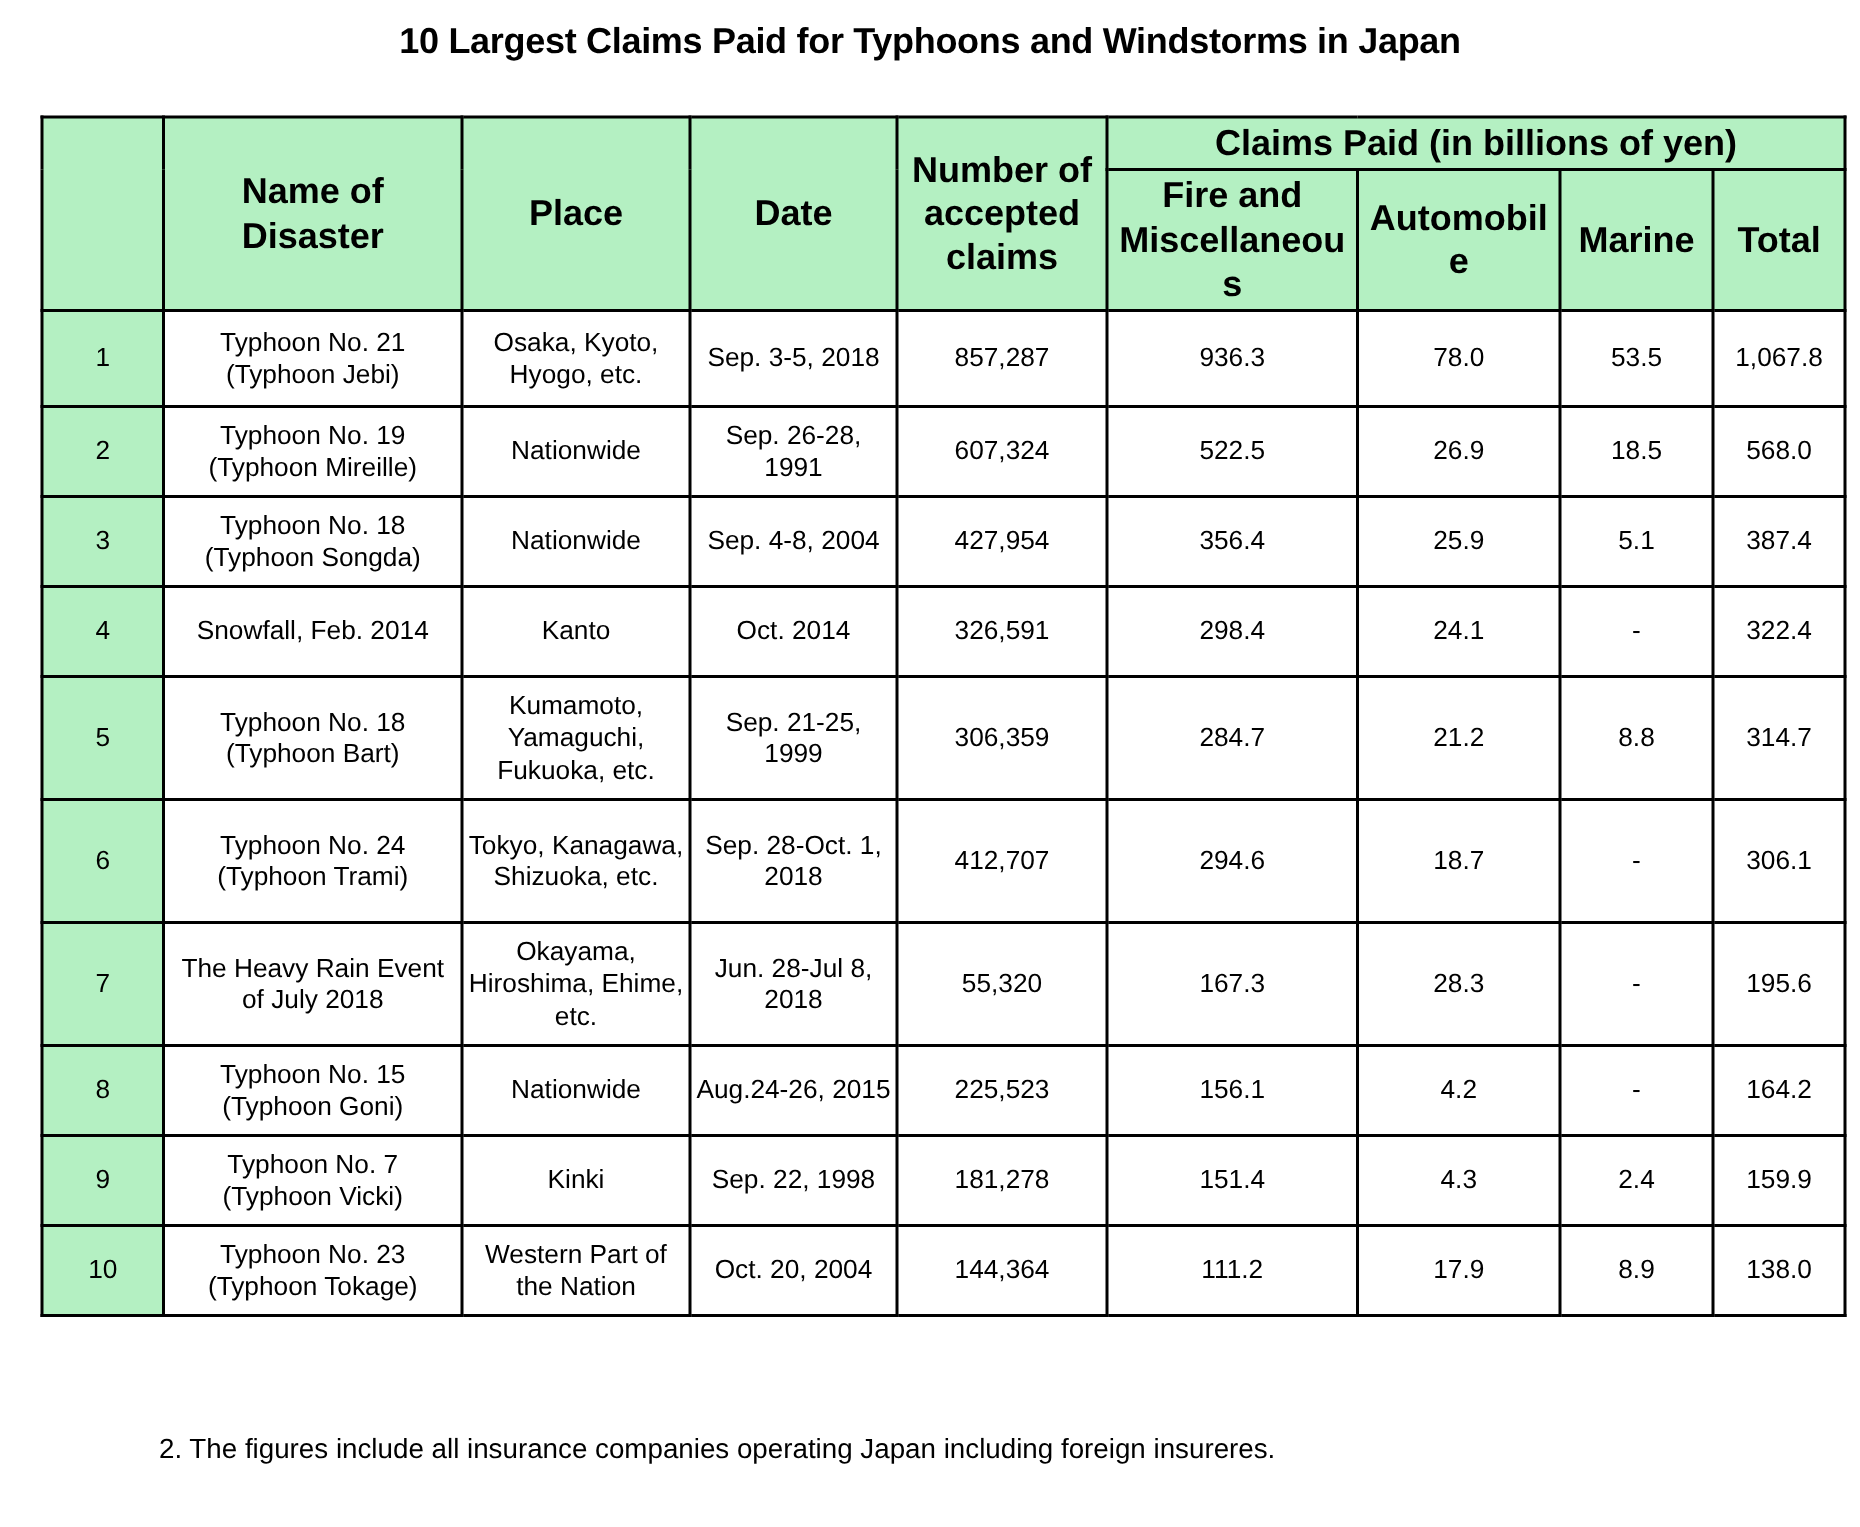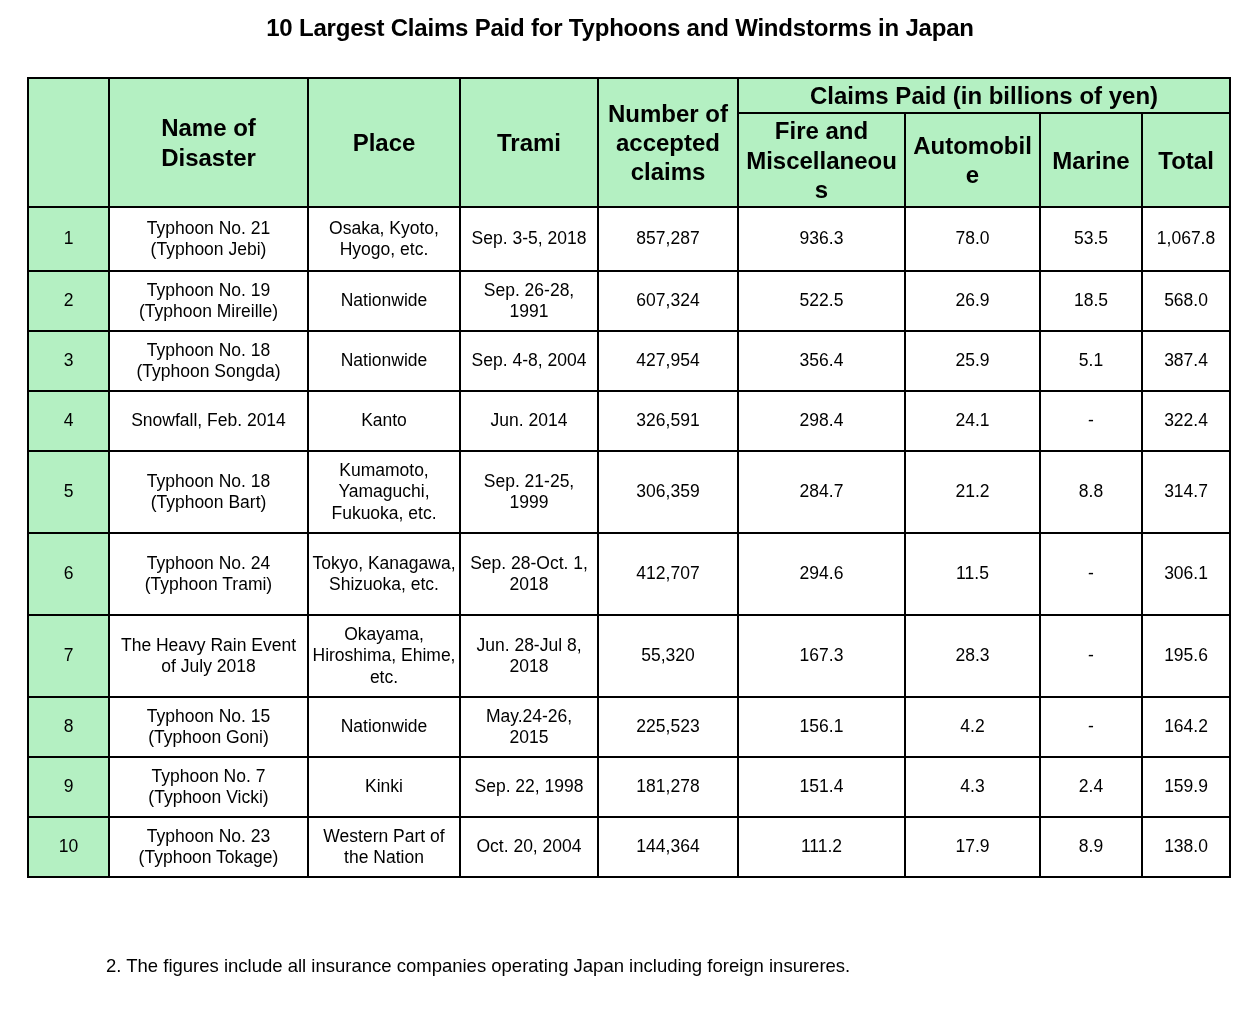--- a/index.html
+++ b/index.html
@@ -119,21 +119,21 @@
           <col class="c-fire">
           <col class="c-auto">
           <col class="c-mar">
           <col class="c-tot">
       </colgroup>
       <thead>
         <tr>
           <th rowspan="2"></th>
           <th rowspan="2">Name of Disaster</th>
           <th rowspan="2">Place</th>
-          <th rowspan="2">Trami</th>
+          <th rowspan="2">Date</th>
           <th rowspan="2">Number of accepted claims</th>
           <th colspan="4" style="height:26px;">Claims Paid (in billions of yen)</th>
         </tr>
         <tr>
           <th>Fire and Miscellaneous</th>
           <th>Automobile</th>
           <th>Marine</th>
           <th>Total</th>
         </tr>
       </thead>
@@ -172,21 +172,21 @@
           <td class="num">356.4</td>
           <td class="num">25.9</td>
           <td class="num">5.1</td>
           <td class="num">387.4</td>
         </tr>
 
         <tr class="r-med">
           <td class="rank">4</td>
           <td class="name">Snowfall, Feb. 2014</td>
           <td class="place">Kanto</td>
-          <td class="date">Jun. 2014</td>
+          <td class="date">Oct. 2014</td>
           <td class="num">326,591</td>
           <td class="num">298.4</td>
           <td class="num">24.1</td>
           <td class="num dash">-</td>
           <td class="num">322.4</td>
         </tr>
 
         <tr class="r-big">
           <td class="rank">5</td>
           <td class="name">Typhoon No. 18 (Typhoon Bart)</td>
@@ -199,42 +199,42 @@
           <td class="num">314.7</td>
         </tr>
 
         <tr class="r-big">
           <td class="rank">6</td>
           <td class="name">Typhoon No. 24 (Typhoon Trami)</td>
           <td class="place">Tokyo, Kanagawa, Shizuoka, etc.</td>
           <td class="date">Sep. 28-Oct. 1, 2018</td>
           <td class="num">412,707</td>
           <td class="num">294.6</td>
-          <td class="num">11.5</td>
+          <td class="num">18.7</td>
           <td class="num dash">-</td>
           <td class="num">306.1</td>
         </tr>
 
         <tr class="r-big">
           <td class="rank">7</td>
           <td class="name">The Heavy Rain Event of July 2018</td>
           <td class="place">Okayama, Hiroshima, Ehime, etc.</td>
           <td class="date">Jun. 28-Jul 8, 2018</td>
           <td class="num">55,320</td>
           <td class="num">167.3</td>
           <td class="num">28.3</td>
           <td class="num dash">-</td>
           <td class="num">195.6</td>
         </tr>
 
         <tr class="r-med">
           <td class="rank">8</td>
           <td class="name">Typhoon No. 15 (Typhoon Goni)</td>
           <td class="place">Nationwide</td>
-          <td class="date">May.24-26, 2015</td>
+          <td class="date">Aug.24-26, 2015</td>
           <td class="num">225,523</td>
           <td class="num">156.1</td>
           <td class="num">4.2</td>
           <td class="num dash">-</td>
           <td class="num">164.2</td>
         </tr>
 
         <tr class="r-med">
           <td class="rank">9</td>
           <td class="name">Typhoon No. 7 (Typhoon Vicki)</td>

